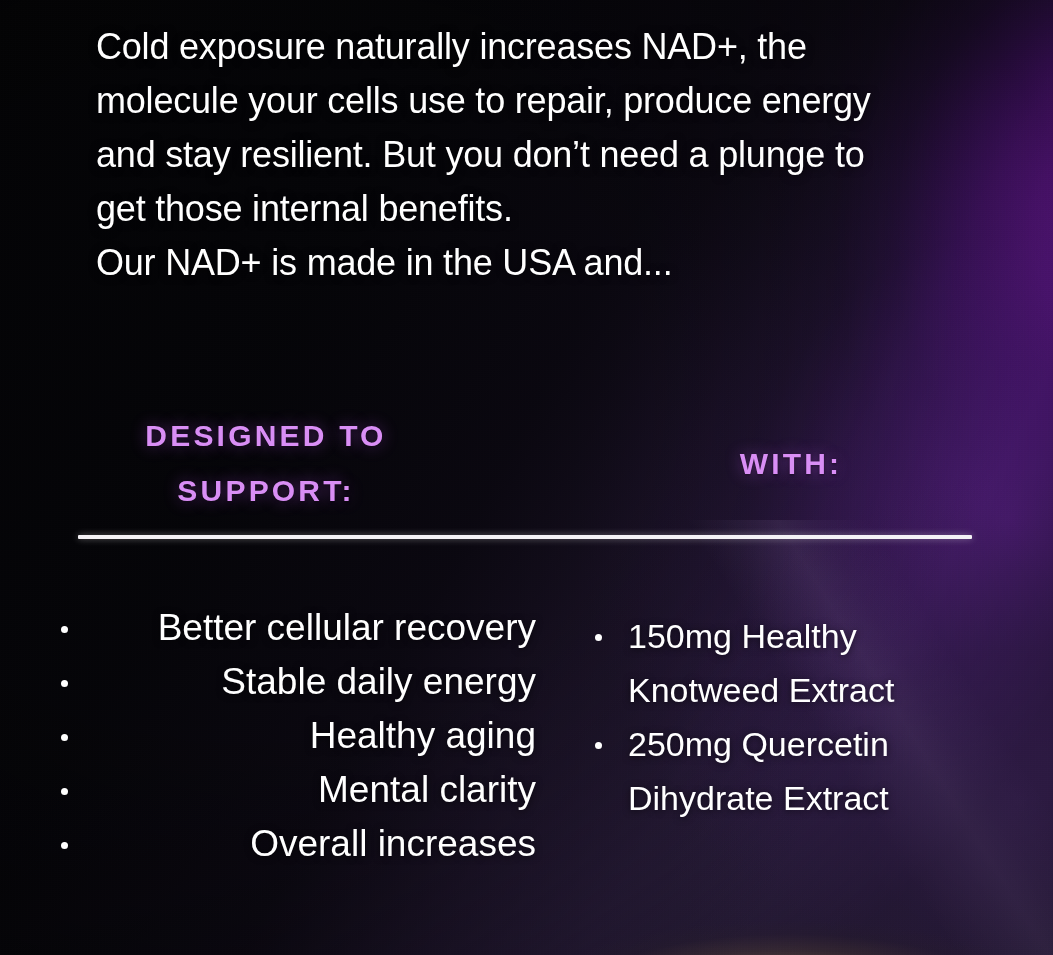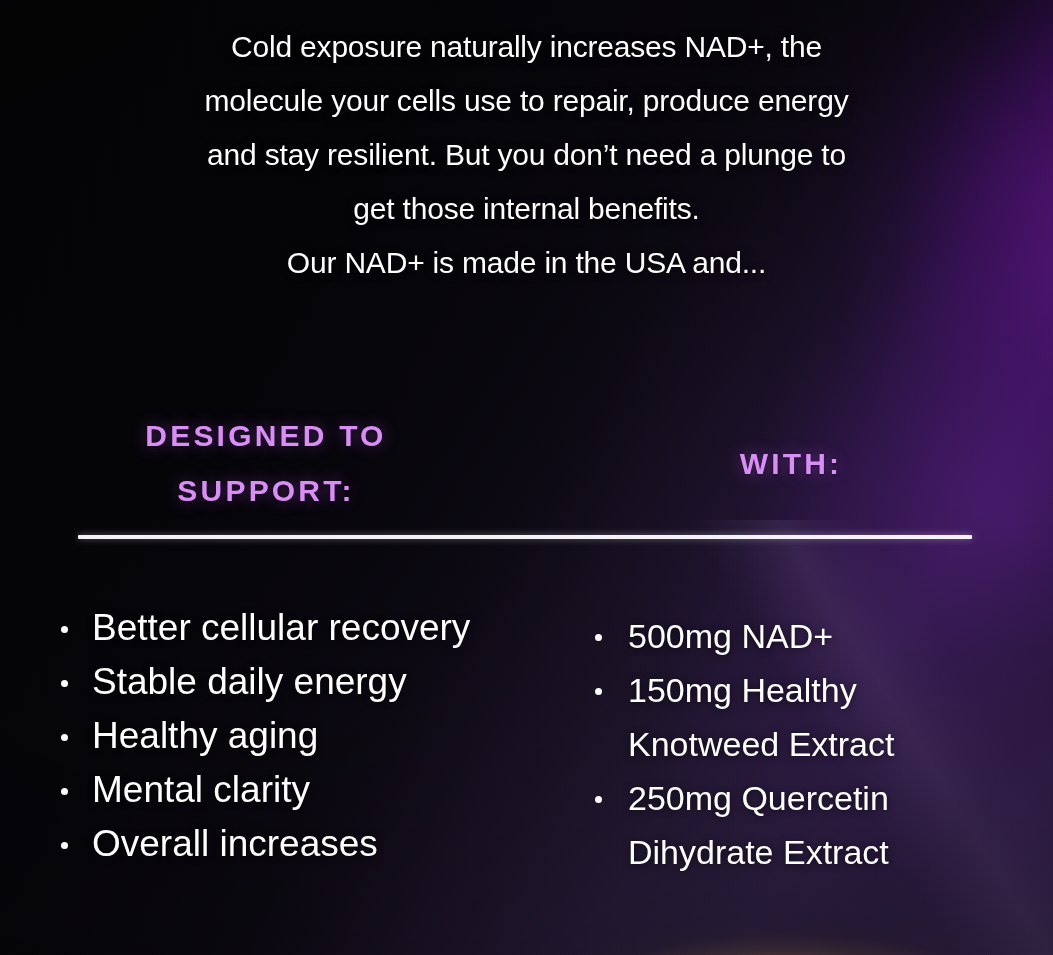--- a/index.html
+++ b/index.html
@@ -121,23 +121,22 @@
   }
 
   
   #content { position:relative; z-index:5; width:100%; height:100%; }
 
   .headline {
     position: absolute;
     top: 20px;
     left: 96px;
     width: 861px;
-    text-align: center;
     color: #ffffff;
-    font-size: 30px;
+    font-size: 36px;
     line-height: 54px;
     font-weight: 400;
     letter-spacing: -0.2px;
     text-shadow: 0 1px 8px rgba(0,0,0,0.65);
     white-space: pre-line;
   }
 
   .sections {
     position: absolute;
     top: 398px;
@@ -189,20 +188,21 @@
     border-radius: 50%;
     background: #ffffff;
   }
 
   
   #list-support {
     position: absolute;
     left: 56px;
     top: 601px;
     width: 480px;
+    text-align: right;
   }
   #list-support li {
     font-size: 37px;
     line-height: 54px;
     padding-left: 36px;
   }
   #list-support li .dot {
     width: 7px; height: 7px;
     left: 5px; top: 25px;
   }
@@ -276,24 +276,20 @@
         </li>
         <li>
           <span class="dot"></span>
           <span>Overall increases</span>
         </li>
       </ul>
 
       <ul class="bullets" id="list-with">
         <li>
           <span class="dot"></span>
-          <span>500mg NAD+</span>
-        </li>
-        <li>
-          <span class="dot"></span>
           <span>150mg Healthy Knotweed Extract</span>
         </li>
         <li>
           <span class="dot"></span>
           <span>250mg Quercetin Dihydrate Extract</span>
         </li>
       </ul>
 
     </div>
 

